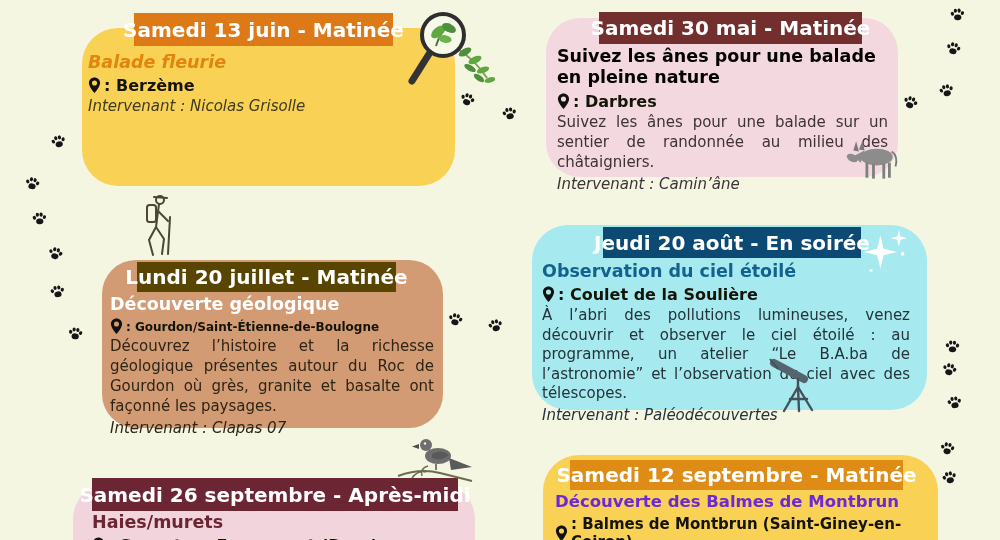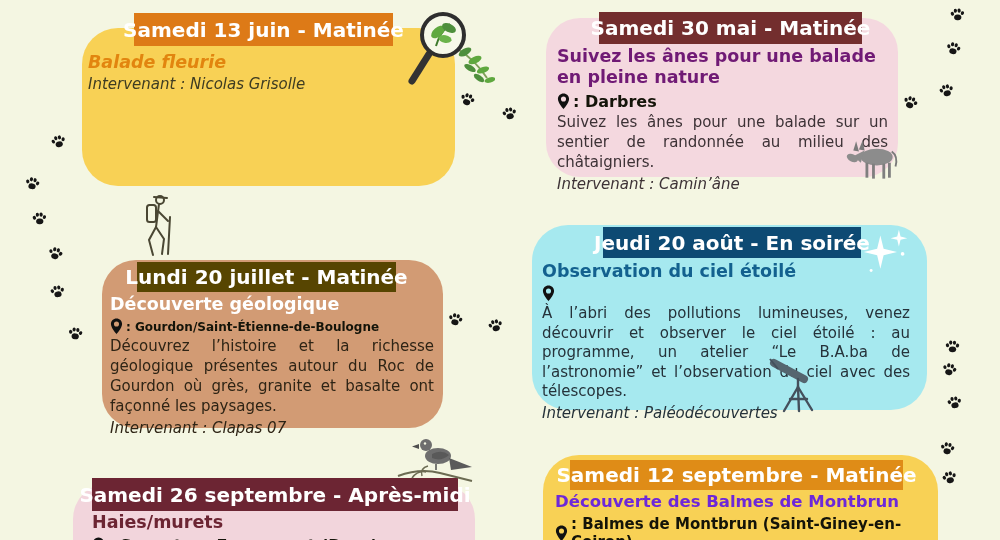--- a/index.html
+++ b/index.html
@@ -96,28 +96,34 @@
       <use href="#paw"></use>
     </svg>
   <svg class="paw" viewBox="0 0 20 20" style="left:941px;top:469px;transform:rotate(-16deg)">
       <use href="#paw"></use>
     </svg>
 
   <div class="card" style="left: 82px; top: 28px; width: 373px; height: 158px; background-color: rgb(248, 209, 85);">
     <div class="card-header" style="left: 52px; top: -15px; width: 259px; height: 33px; background-color: rgb(221, 122, 23);">Samedi 13 juin - Matinée</div>
     <div class="card-content" style="padding: 24px 8px 0px 6px; color: rgb(62, 60, 34);">
       <p class="card-title" style="color: rgb(226, 133, 15); font-style: italic;">Balade fleurie</p>
+      <div class="loc-line">
+        <svg width="13" height="17" viewBox="0 0 24 32">
+            <path fill="#111" d="M12 1C6 1 1.5 5.6 1.5 11.4c0 7.6 10.5 19 10.5 19s10.5-11.4 10.5-19C22.5 5.6 18 1 12 1zm0 15a4.8 4.8 0 1 1 0-9.6 4.8 4.8 0 0 1 0 9.6z"></path>
+          </svg>
+        <span>: Berzème</span>
+      </div>
       <div class="intervenant">Intervenant : Nicolas Grisolle</div>
     </div>
   </div>
 
   <div class="card" style="left: 546px; top: 18px; width: 352px; height: 159px; border-radius: 34px; background-color: rgb(244, 216, 223);">
     <div class="card-header" style="left: 53px; top: -6px; width: 263px; height: 32px; background-color: rgb(115, 46, 46);">Samedi 30 mai - Matinée</div>
     <div class="card-content" style="padding: 28px 10px 0px 11px; color: rgb(61, 50, 54);">
-      <p class="card-title" style="color: #701a75;">Suivez les ânes pour une balade en pleine nature</p>
+      <p class="card-title" style="color: #000000;">Suivez les ânes pour une balade en pleine nature</p>
       <div class="loc-line">
         <svg width="13" height="17" viewBox="0 0 24 32">
             <path fill="#111" d="M12 1C6 1 1.5 5.6 1.5 11.4c0 7.6 10.5 19 10.5 19s10.5-11.4 10.5-19C22.5 5.6 18 1 12 1zm0 15a4.8 4.8 0 1 1 0-9.6 4.8 4.8 0 0 1 0 9.6z"></path>
           </svg>
         <span>: Darbres</span>
       </div>
       <div class="card-body">Suivez les ânes pour une balade sur un sentier de randonnée au milieu des châtaigniers.</div>
       <div class="intervenant">Intervenant : Camin’âne</div>
     </div>
   </div>
@@ -138,20 +144,21 @@
   </div>
 
   <div class="card" style="left: 532px; top: 225px; width: 395px; height: 185px; background-color: rgb(166, 233, 239);">
     <div class="card-header" style="left: 71px; top: 2px; width: 258px; height: 31px; background-color: rgb(13, 74, 115);">Jeudi 20 août - En soirée</div>
     <div class="card-content" style="padding: 36px 10px 0px; color: rgb(37, 50, 58);">
       <p class="card-title" style="color: rgb(19, 97, 143);">Observation du ciel étoilé</p>
       <div class="loc-line">
         <svg width="13" height="17" viewBox="0 0 24 32">
             <path fill="#111" d="M12 1C6 1 1.5 5.6 1.5 11.4c0 7.6 10.5 19 10.5 19s10.5-11.4 10.5-19C22.5 5.6 18 1 12 1zm0 15a4.8 4.8 0 1 1 0-9.6 4.8 4.8 0 0 1 0 9.6z"></path>
           </svg>
+        <span>: Coulet de la Soulière</span>
       </div>
       <div class="card-body" style="line-height:1.3;width:368px">À l’abri des pollutions lumineuses, venez découvrir et observer le ciel étoilé : au programme, un atelier “Le B.A.ba de l’astronomie” et l’observation du ciel avec des télescopes.</div>
       <div class="intervenant">Intervenant : Paléodécouvertes</div>
     </div>
   </div>
 
   <div class="card" style="left: 73px; top: 483px; width: 402px; height: 130px; background-color: rgb(242, 213, 220);">
     <div class="card-header" style="left: 19px; top: -5px; width: 366px; height: 33px; background-color: rgb(108, 37, 51);">Samedi 26 septembre - Après-midi</div>
     <div class="card-content" style="padding: 29px 10px 0px 19px; color: rgb(61, 50, 54);">
       <p class="card-title" style="color: rgb(108, 37, 51);">Haies/murets</p>

